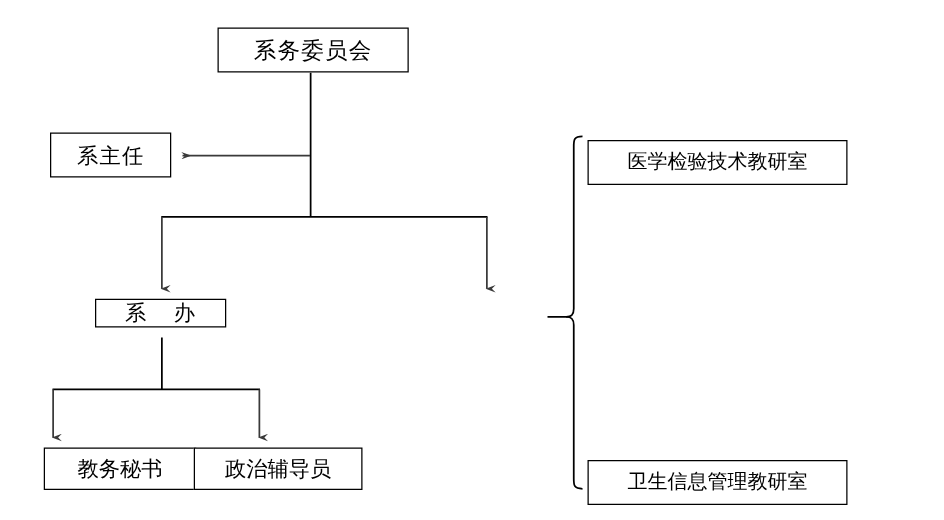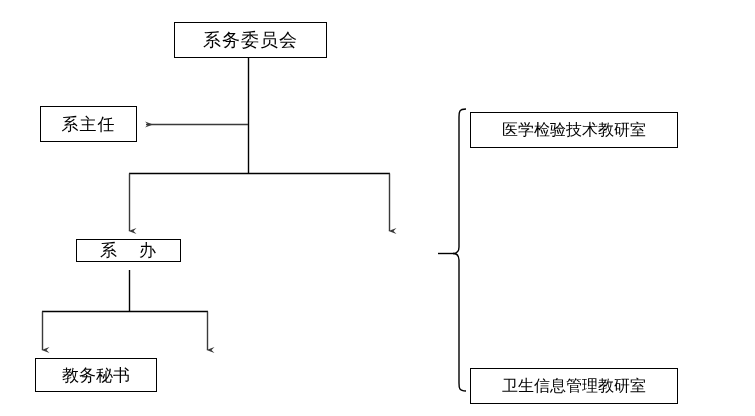--- a/index.html
+++ b/index.html
@@ -118,20 +118,23 @@
 
   <div class="node n-office">
     <span class="node-label">系    办</span>
   </div>
 
 
   <div class="node n-sec">
     <span class="node-label">教务秘书</span>
   </div>
 
+  <div class="node n-couns">
+    <span class="node-label">政治辅导员</span>
+  </div>
 
   <div class="node n-dept n-dept-0">
     <span class="node-label">医学检验技术教研室</span>
   </div>
 
 
 
   <div class="node n-dept n-dept-3">
     <span class="node-label">卫生信息管理教研室</span>
   </div>

